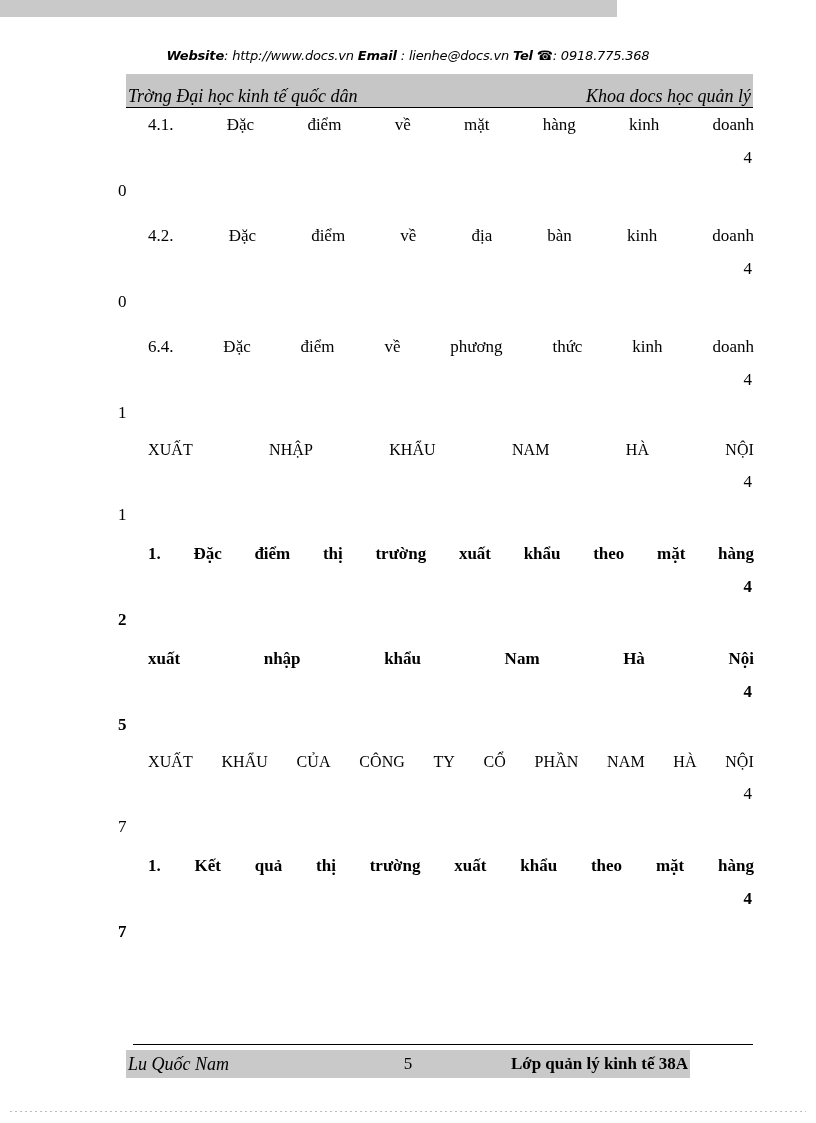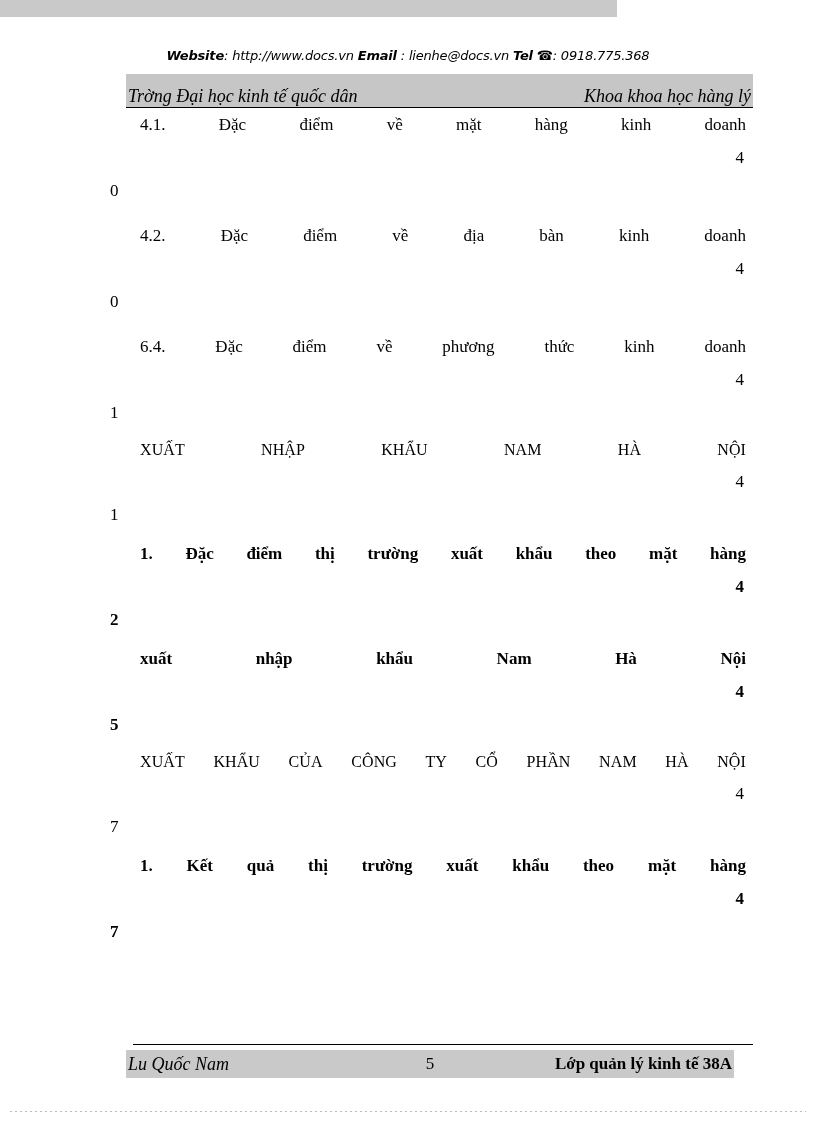--- a/index.html
+++ b/index.html
@@ -72,21 +72,21 @@
     font-family: "Liberation Serif", "DejaVu Serif", serif;
     font-style: italic;
     font-size: 18px;
     line-height: 20px;
     white-space: nowrap;
   }
 
   
   #toc {
     position: absolute;
-    left: 118px;
+    left: 126px;
     top: 108px;
     width: 628px;
   }
 
   .toc-entry { margin: 0 0 0 0; }
 
   
   .just-row {
     display: flex;
     justify-content: space-between;
@@ -144,21 +144,21 @@
     left: 133px;
     top: 1044px;
     width: 620px;
     height: 0;
     border-top: 1.6px solid #000;
   }
   #page-footer {
     position: absolute;
     left: 126px;
     top: 1050px;
-    width: 608px;
+    width: 564px;
     height: 28px;
     background: #c9c9c9;
   }
   #page-footer .ftr-inner {
     position: absolute;
     left: 0; right: 0; top: 0; bottom: 0;
     display: flex;
     align-items: center;
     padding: 0 2px;
     box-sizing: border-box;
@@ -208,21 +208,21 @@
   <span class="val">:</span>
   <span class="val">lienhe@docs.vn</span>
   <span class="lbl">Tel</span>
   <span class="phone-icon">☎</span><span class="val">:</span>
   <span class="val">0918.775.368</span>
 </div>
 
 <div id="page-header">
   <div class="hdr-inner">
     <span class="hdr-text">Trờng  Đại học kinh tế quốc dân</span>
-    <span class="hdr-text">Khoa khoa học hàng lý</span>
+    <span class="hdr-text">Khoa docs học quản lý</span>
   </div>
 </div>
 
 <div id="toc">
 
   <div class="toc-entry">
     <div class="just-row sub-item indent">
       <span class="w">4.1.</span>
       <span class="w">Đặc</span>
       <span class="w">điểm</span>

